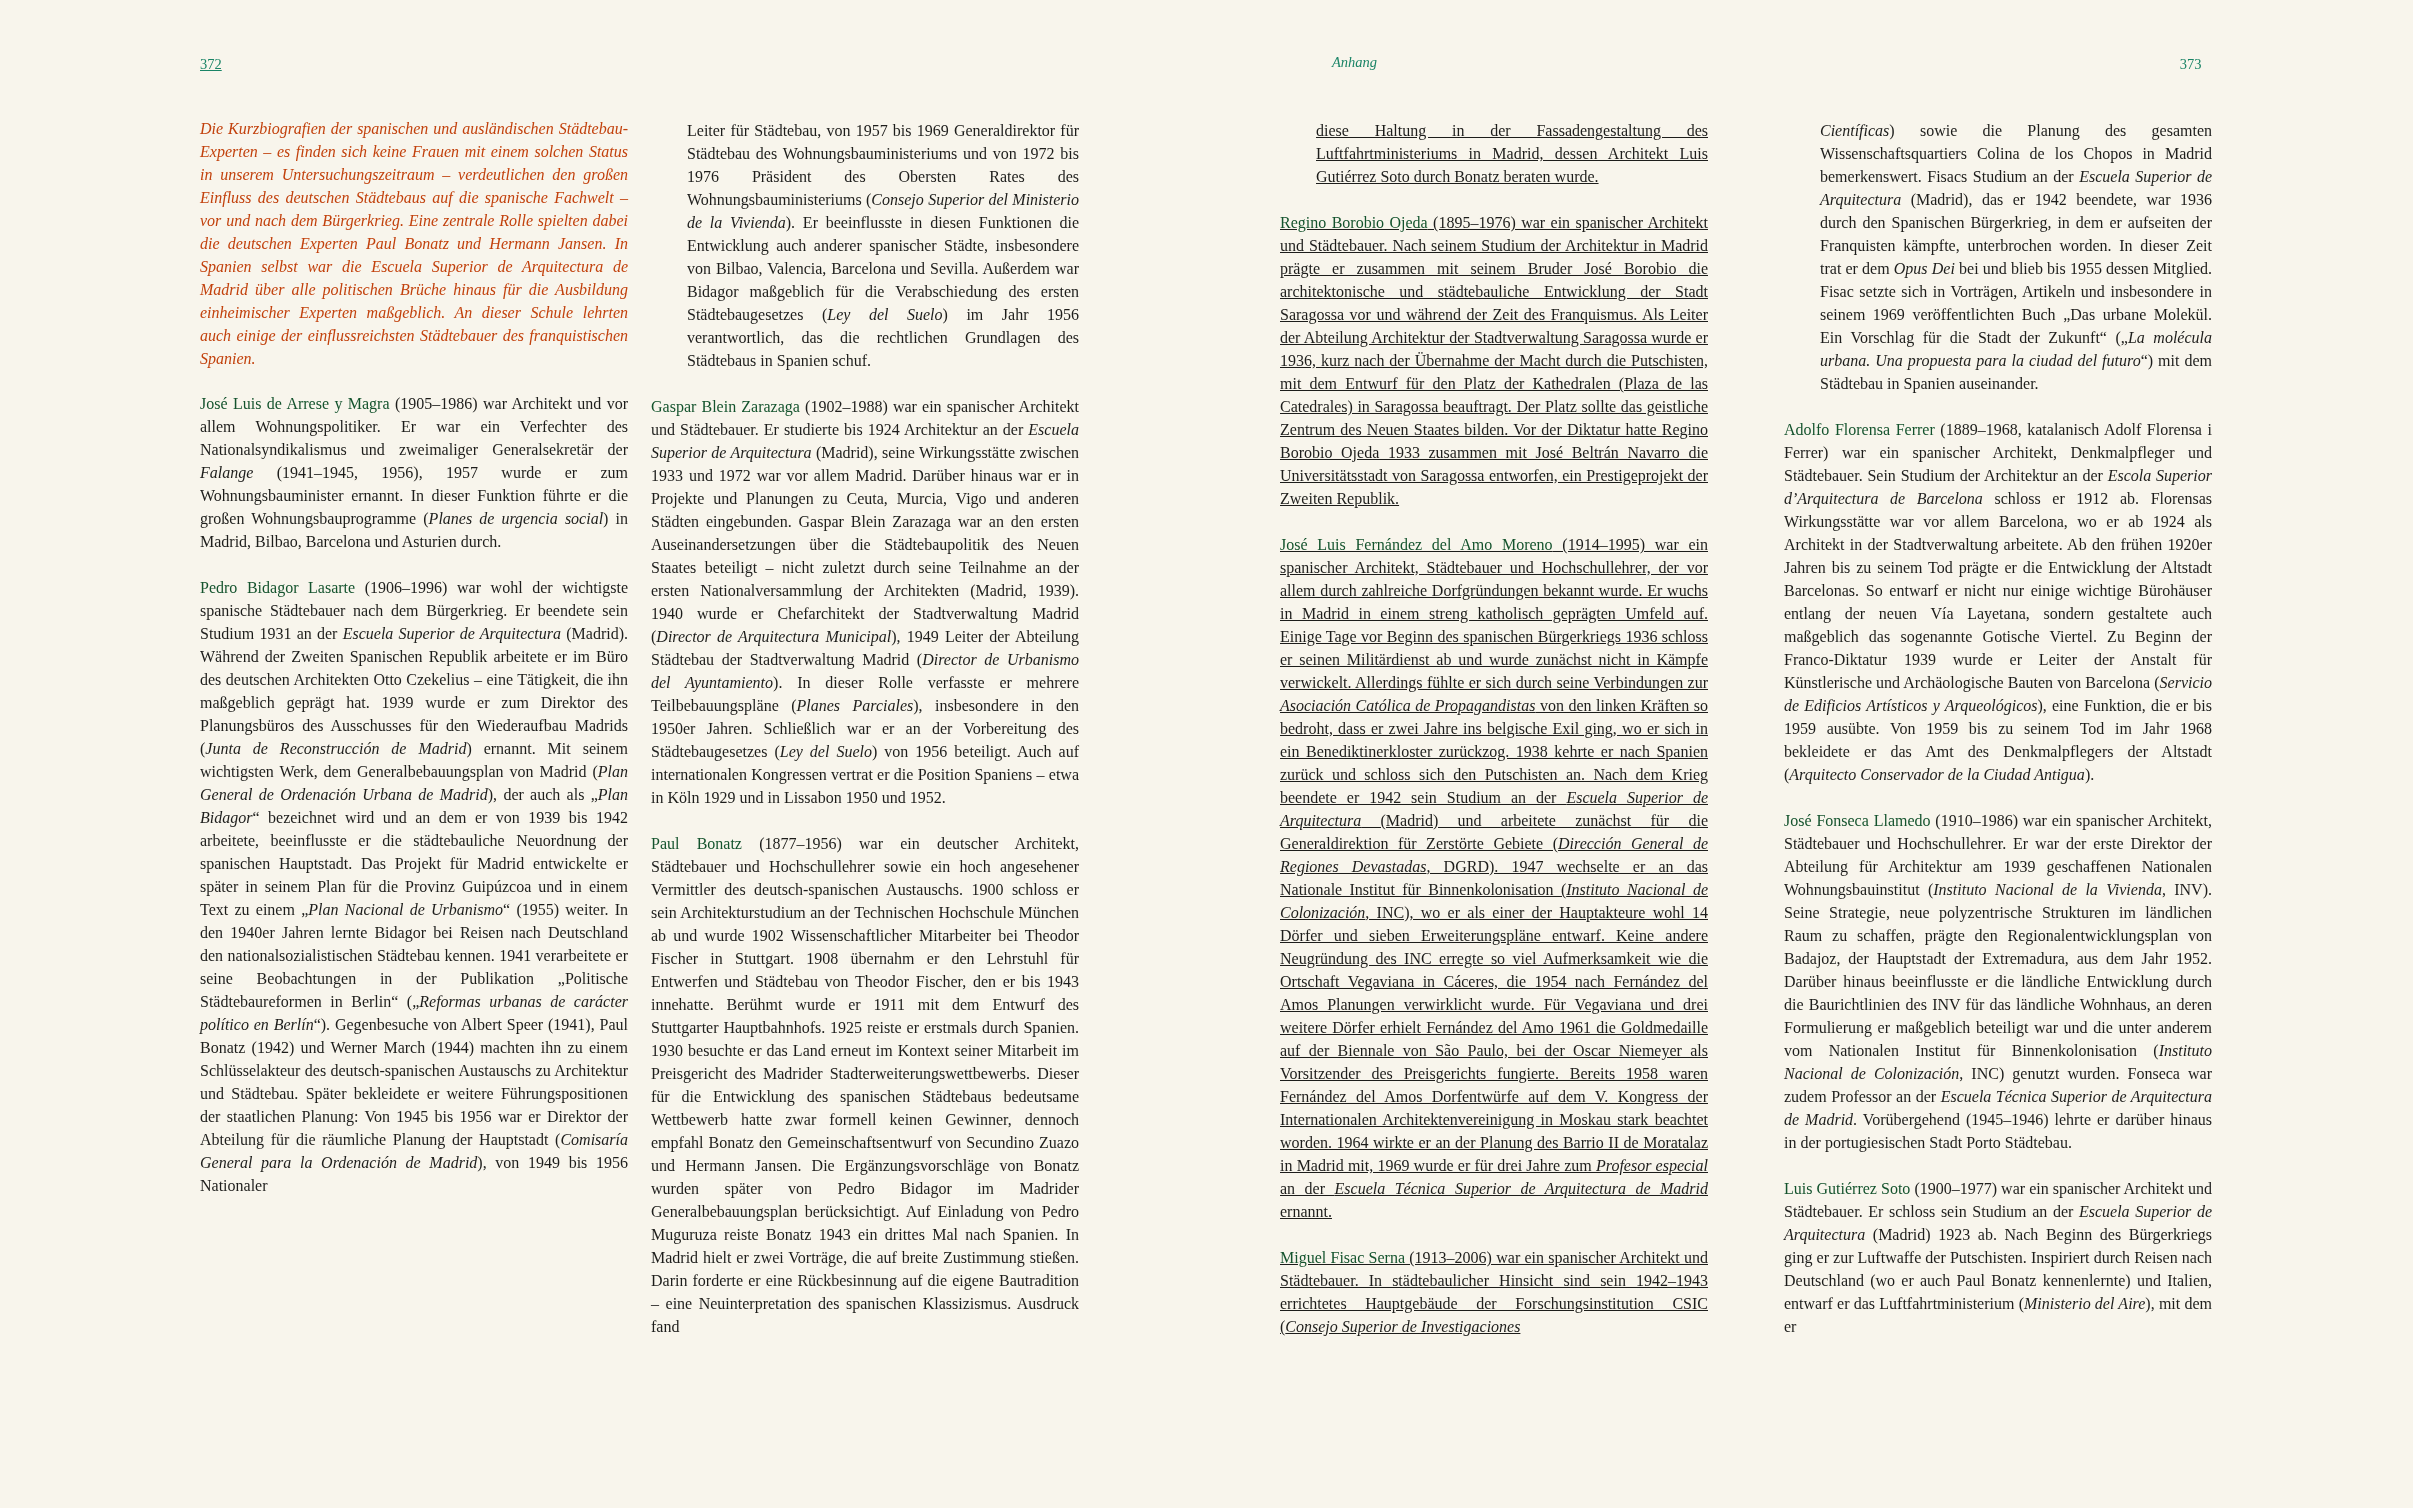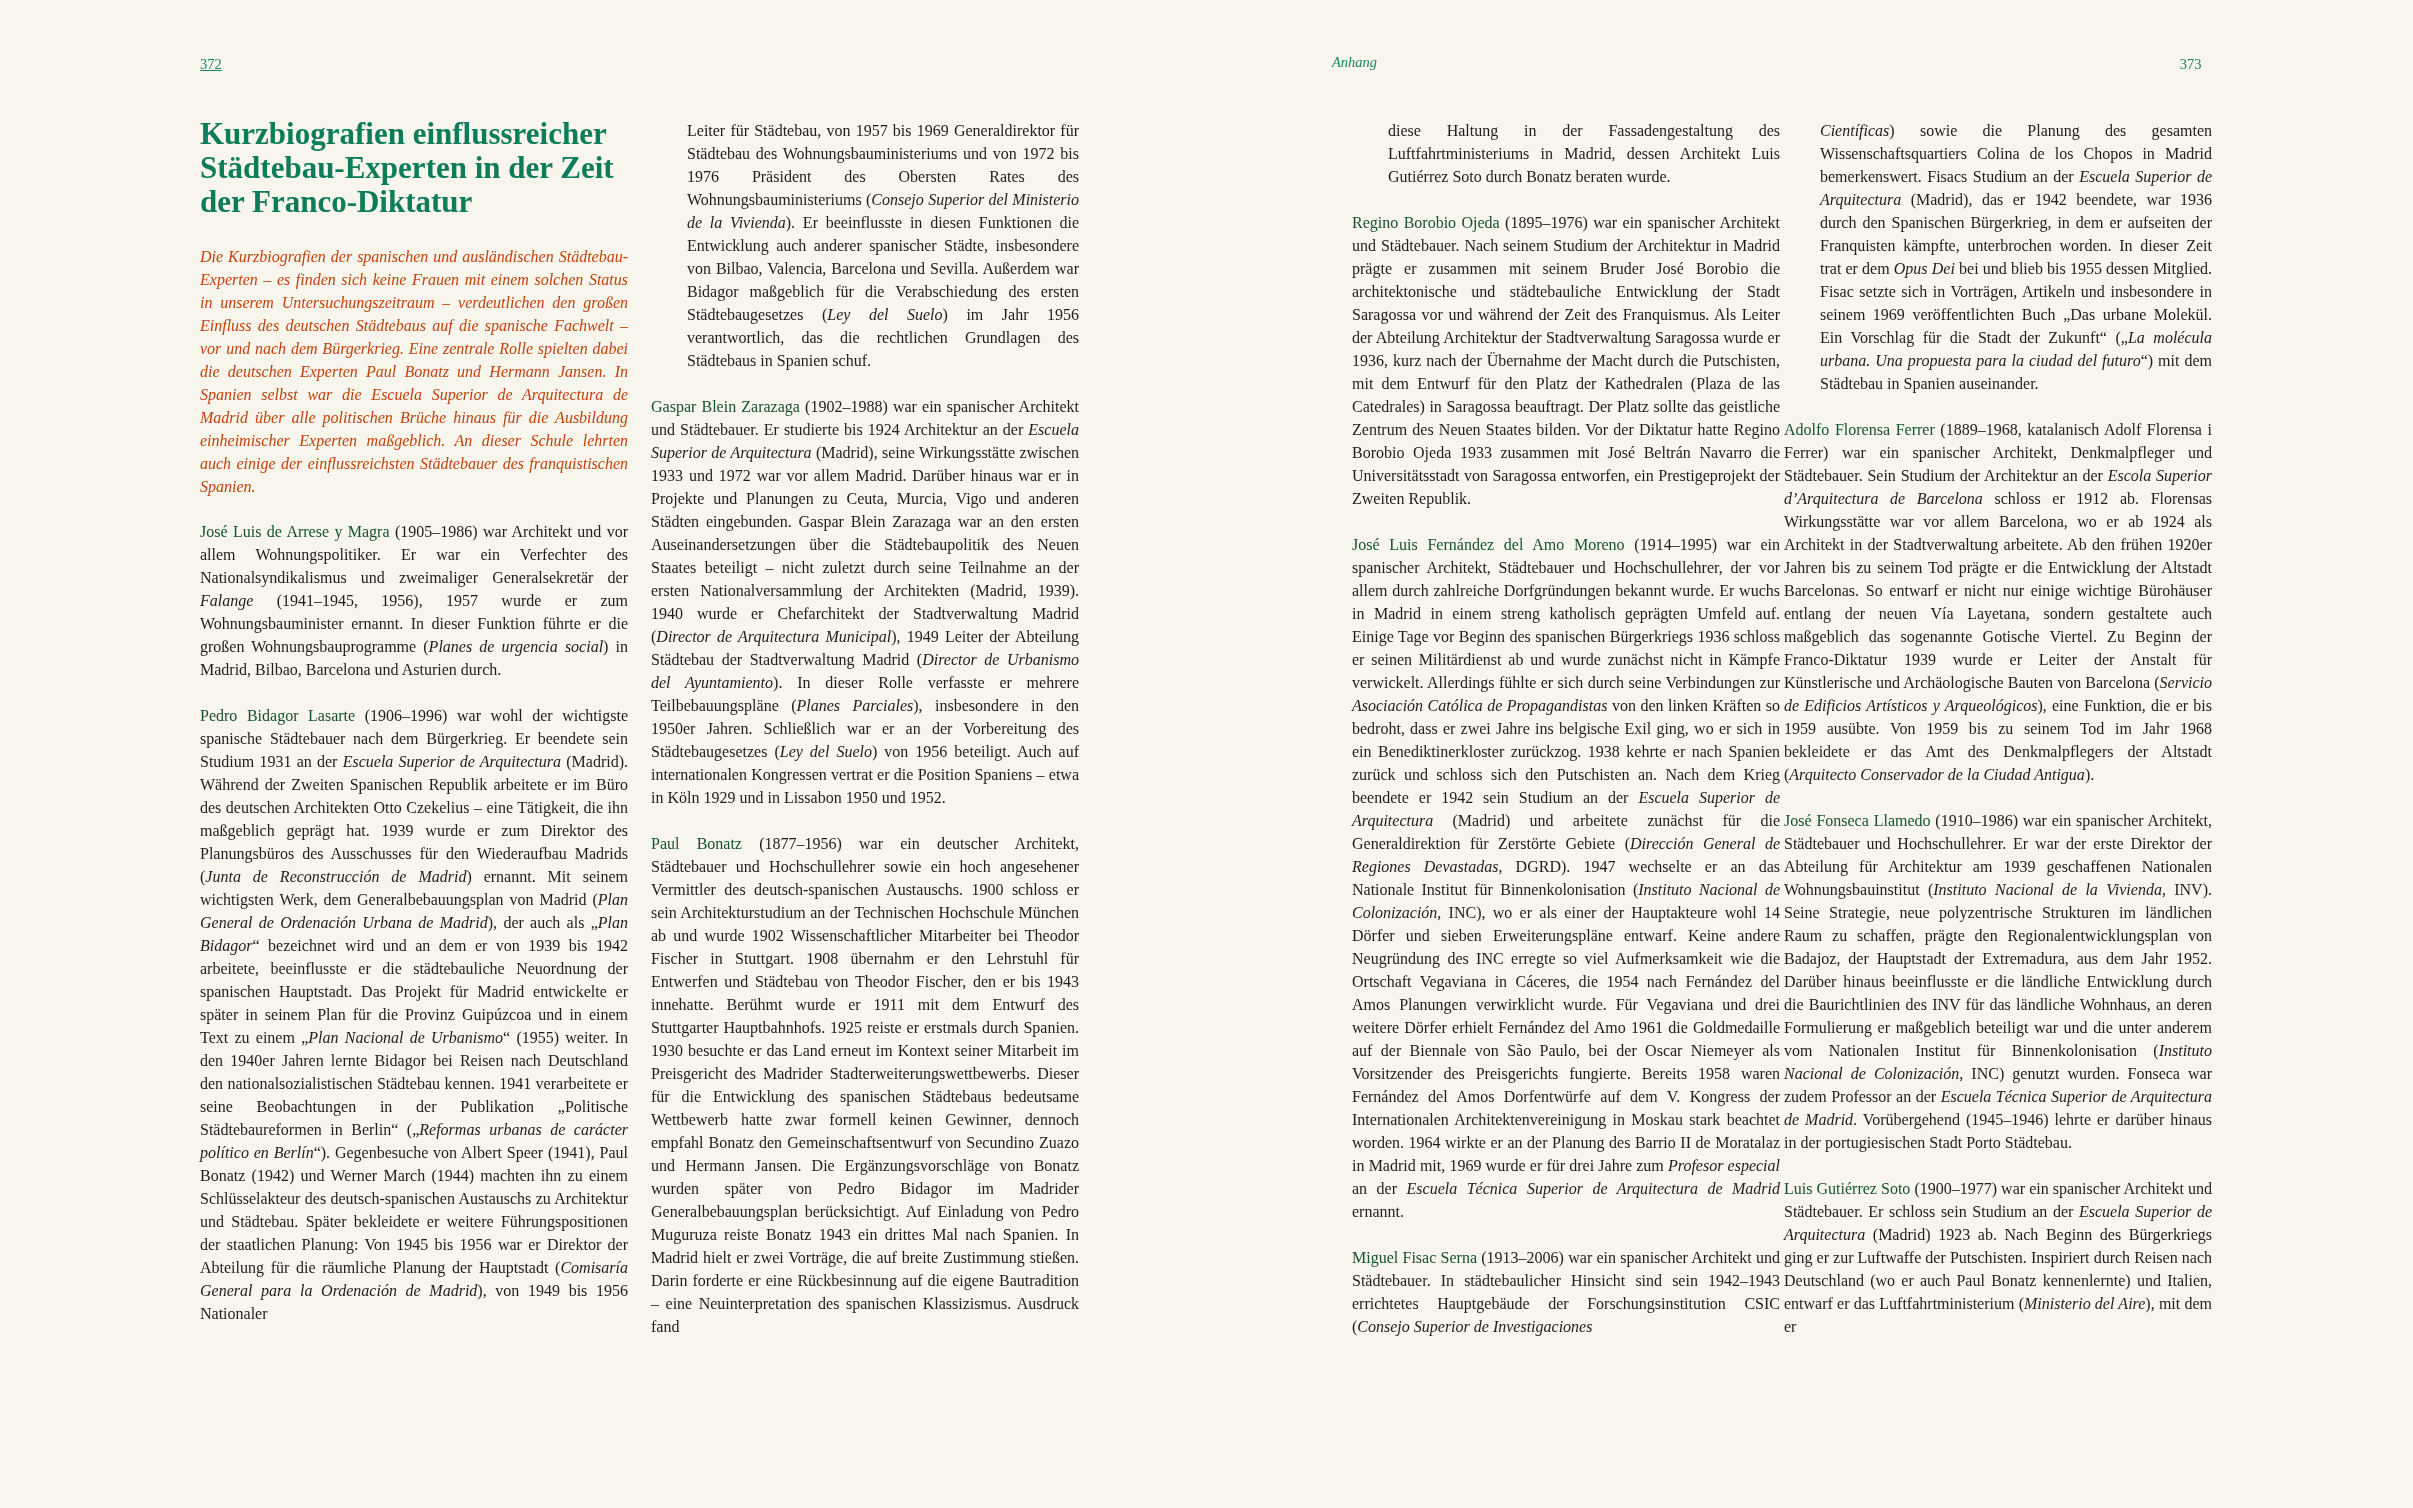--- a/index.html
+++ b/index.html
@@ -17,21 +17,21 @@
   .folio-left { left: 200px; text-decoration: underline; }
   .running-head { left: 1332px; font-style: italic; top: 54px; }
   .folio-right { left: 2169px; width: 43px; text-align: center; }
   .col {
     position: absolute; top: 119px; width: 428px;
     font-size: 16px; line-height: 23px;
     text-align: justify; hyphens: manual;
   }
   .col-1 { left: 200px; top: 117px; }
   .col-2 { left: 651px; top: 119px; }
-  .col-3 { left: 1352px; top: 119px; }
+  .col-3 { left: 1280px; top: 119px; text-decoration: underline; }
   .col-4 { left: 1784px; top: 119px; }
   .title {
     margin: 0 0 25.5px 0;
     font-size: 31px; line-height: 34px; font-weight: bold;
     color: #0d7c5b; text-align: left;
   }
   .intro {
     margin: 0 0 22px 0;
     font-style: italic; color: #c2410c;
   }
@@ -41,21 +41,20 @@
   .it { font-style: italic; }
 </style>
 </head>
 <body>
 
 <div class="folio folio-left">372</div>
 <div class="running-head">Anhang</div>
 <div class="folio folio-right">373</div>
 
 <div class="col col-1">
-  <h1 class="title">Kurzbiografien einflussreicher Städtebau-Experten in der Zeit der Franco-Diktatur</h1>
   <p class="intro">Die Kurzbiografien der spanischen und ausländischen Städtebau-Experten – es finden sich keine Frauen mit einem solchen Status in unserem Untersuchungszeitraum – verdeutlichen den großen Einfluss des deutschen Städtebaus auf die spanische Fachwelt – vor und nach dem Bürgerkrieg. Eine zentrale Rolle spielten dabei die deutschen Experten Paul Bonatz und Hermann Jansen. In Spanien selbst war die Escuela Superior de Arquitectura de Madrid über alle politischen Brüche hinaus für die Ausbildung einheimischer Experten maßgeblich. An dieser Schule lehrten auch einige der einflussreichsten Städtebauer des franquistischen Spanien.</p>
   <p class="entry"><span class="name">José Luis de Arrese y Magra</span><span> (1905–1986) war Architekt und vor allem Wohnungspolitiker. Er war ein Verfechter des Nationalsyndikalismus und zweimaliger Generalsekretär der </span><span class="it">Falange</span><span> (1941–1945, 1956), 1957 wurde er zum Wohnungsbauminister ernannt. In dieser Funktion führte er die großen Wohnungsbauprogramme (</span><span class="it">Planes de urgencia social</span><span>) in Madrid, Bilbao, Barcelona und Asturien durch.</span></p>
   <p class="entry"><span class="name">Pedro Bidagor Lasarte</span><span> (1906–1996) war wohl der wichtigste spanische Städtebauer nach dem Bürgerkrieg. Er beendete sein Studium 1931 an der </span><span class="it">Escuela Superior de Arquitectura</span><span> (Madrid). Während der Zweiten Spanischen Republik arbeitete er im Büro des deutschen Architekten Otto Czekelius – eine Tätigkeit, die ihn maßgeblich geprägt hat. 1939 wurde er zum Direktor des Planungsbüros des Ausschusses für den Wiederaufbau Madrids (</span><span class="it">Junta de Reconstrucción de Madrid</span><span>) ernannt. Mit seinem wichtigsten Werk, dem Generalbebauungsplan von Madrid (</span><span class="it">Plan General de Ordenación Urbana de Madrid</span><span>), der auch als „</span><span class="it">Plan Bidagor</span><span>“ bezeichnet wird und an dem er von 1939 bis 1942 arbeitete, beeinflusste er die städtebauliche Neuordnung der spanischen Hauptstadt. Das Projekt für Madrid entwickelte er später in seinem Plan für die Provinz Guipúzcoa und in einem Text zu einem „</span><span class="it">Plan Nacional de Urbanismo</span><span>“ (1955) weiter. In den 1940er Jahren lernte Bidagor bei Reisen nach Deutschland den nationalsozialistischen Städtebau kennen. 1941 verarbeitete er seine Beobachtungen in der Publikation „Politische Städtebaureformen in Berlin“ („</span><span class="it">Reformas urbanas de carácter político en Berlín</span><span>“). Gegenbesuche von Albert Speer (1941), Paul Bonatz (1942) und Werner March (1944) machten ihn zu einem Schlüsselakteur des deutsch-spanischen Austauschs zu Architektur und Städtebau. Später bekleidete er weitere Führungspositionen der staatlichen Planung: Von 1945 bis 1956 war er Direktor der Abteilung für die räumliche Planung der Hauptstadt (</span><span class="it">Comisaría General para la Ordenación de Madrid</span><span>), von 1949 bis 1956 Nationaler</span></p>
 </div>
 
 <div class="col col-2">
   <p class="entry cont"><span>Leiter für Städtebau, von 1957 bis 1969 Generaldirektor für Städtebau des Wohnungsbauministeriums und von 1972 bis 1976 Präsident des Obersten Rates des Wohnungsbauministeriums (</span><span class="it">Consejo Superior del Ministerio de la Vivienda</span><span>). Er beeinflusste in diesen Funktionen die Entwicklung auch anderer spanischer Städte, insbesondere von Bilbao, Valencia, Barcelona und Sevilla. Außerdem war Bidagor maßgeblich für die Verabschiedung des ersten Städtebaugesetzes (</span><span class="it">Ley del Suelo</span><span>) im Jahr 1956 verantwortlich, das die rechtlichen Grundlagen des Städtebaus in Spanien schuf.</span></p>
   <p class="entry"><span class="name">Gaspar Blein Zarazaga</span><span> (1902–1988) war ein spanischer Architekt und Städtebauer. Er studierte bis 1924 Architektur an der </span><span class="it">Escuela Superior de Arquitectura</span><span> (Madrid), seine Wirkungsstätte zwischen 1933 und 1972 war vor allem Madrid. Darüber hinaus war er in Projekte und Planungen zu Ceuta, Murcia, Vigo und anderen Städten eingebunden. Gaspar Blein Zarazaga war an den ersten Auseinandersetzungen über die Städtebaupolitik des Neuen Staates beteiligt – nicht zuletzt durch seine Teilnahme an der ersten Nationalversammlung der Architekten (Madrid, 1939). 1940 wurde er Chefarchitekt der Stadtverwaltung Madrid (</span><span class="it">Director de Arquitectura Municipal</span><span>), 1949 Leiter der Abteilung Städtebau der Stadtverwaltung Madrid (</span><span class="it">Director de Urbanismo del Ayuntamiento</span><span>). In dieser Rolle verfasste er mehrere Teilbebauungspläne (</span><span class="it">Planes Parciales</span><span>), insbesondere in den 1950er Jahren. Schließlich war er an der Vorbereitung des Städtebaugesetzes (</span><span class="it">Ley del Suelo</span><span>) von 1956 beteiligt. Auch auf internationalen Kongressen vertrat er die Position Spaniens – etwa in Köln 1929 und in Lissabon 1950 und 1952.</span></p>
   <p class="entry"><span class="name">Paul Bonatz</span><span> (1877–1956) war ein deutscher Architekt, Städtebauer und Hochschullehrer sowie ein hoch angesehener Vermittler des deutsch-spanischen Austauschs. 1900 schloss er sein Architekturstudium an der Technischen Hochschule München ab und wurde 1902 Wissenschaftlicher Mitarbeiter bei Theodor Fischer in Stuttgart. 1908 übernahm er den Lehrstuhl für Entwerfen und Städtebau von Theodor Fischer, den er bis 1943 innehatte. Berühmt wurde er 1911 mit dem Entwurf des Stuttgarter Hauptbahnhofs. 1925 reiste er erstmals durch Spanien. 1930 besuchte er das Land erneut im Kontext seiner Mitarbeit im Preisgericht des Madrider Stadterweiterungswettbewerbs. Dieser für die Entwicklung des spanischen Städtebaus bedeutsame Wettbewerb hatte zwar formell keinen Gewinner, dennoch empfahl Bonatz den Gemeinschaftsentwurf von Secundino Zuazo und Hermann Jansen. Die Ergänzungsvorschläge von Bonatz wurden später von Pedro Bidagor im Madrider Generalbebauungsplan berücksichtigt. Auf Einladung von Pedro Muguruza reiste Bonatz 1943 ein drittes Mal nach Spanien. In Madrid hielt er zwei Vorträge, die auf breite Zustimmung stießen. Darin forderte er eine Rückbesinnung auf die eigene Bautradition – eine Neuinterpretation des spanischen Klassizismus. Ausdruck fand</span></p>
 </div>

